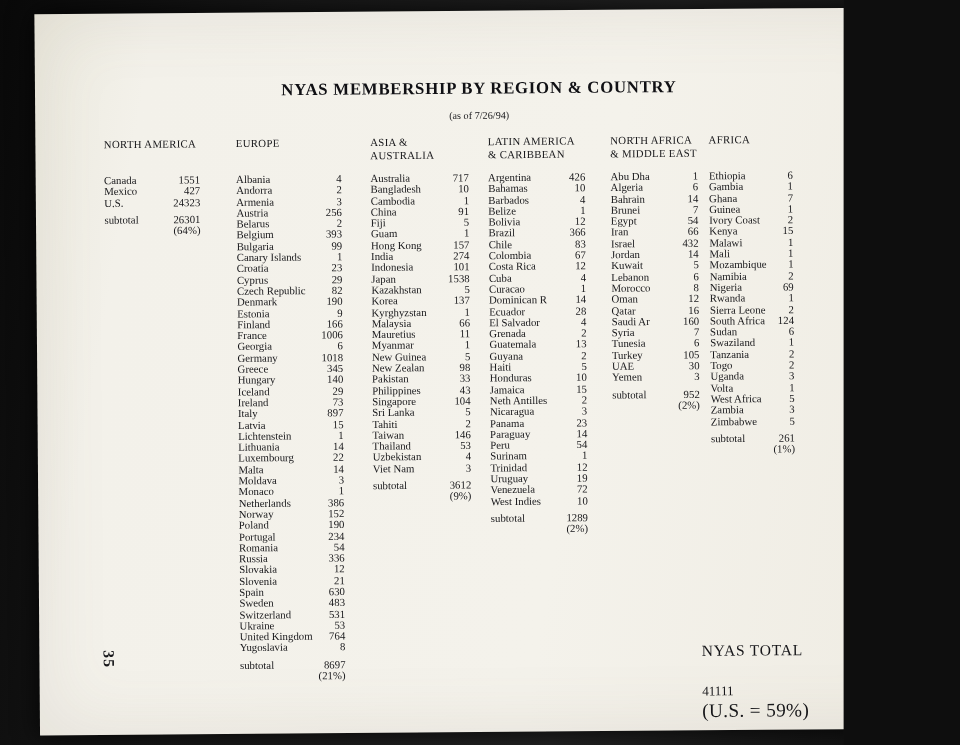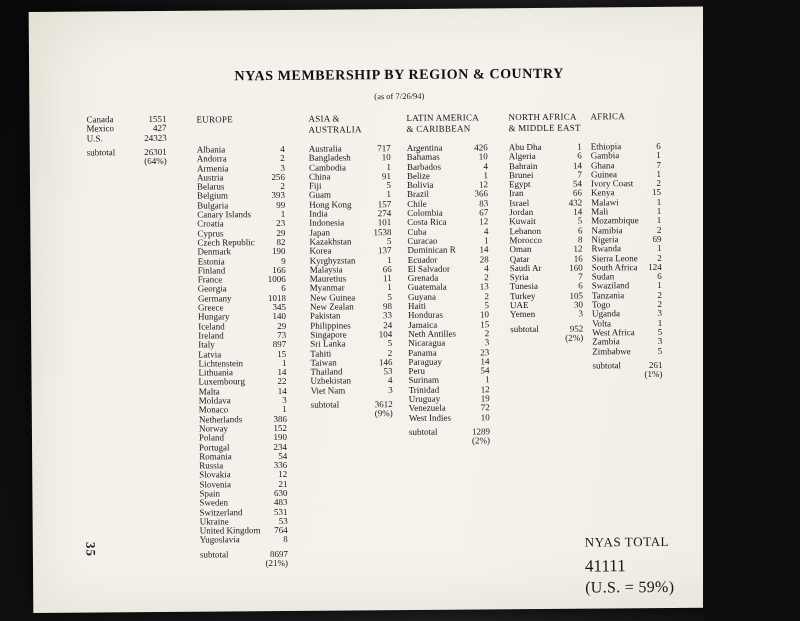--- a/index.html
+++ b/index.html
@@ -35,35 +35,38 @@
   .row{display:flex;justify-content:space-between;}
   .cname{white-space:nowrap;}
   .cval{white-space:nowrap;}
   .subtotal{margin-top:5px;}
   .page-number{
     position:absolute;left:50px;top:530px;font-size:13px;font-weight:bold;
     transform:rotate(90deg);transform-origin:center;letter-spacing:1px;
   }
   .total-block{position:absolute;left:552px;top:527px;width:112px;}
   .total-label{font-size:13px;letter-spacing:.6px;}
-  .total-value{font-size:17px;padding-right:6px;margin-top:6px;}
+  .total-value{font-size:11px;padding-right:6px;margin-top:20px;}
   .total-note{font-size:16px;margin-top:2px;letter-spacing:.3px;}
   .speck{position:absolute;left:706px;top:584px;width:3px;height:3px;background:#2a2a2a;border-radius:50%;}
 </style>
 </head>
 <body>
 
 <div class="scan">
   <div class="paper">
     <div class="page-number">35</div>
     <h1 class="title">NYAS MEMBERSHIP BY REGION &amp; COUNTRY</h1>
     <div class="subtitle">(as of 7/26/94)</div>
 
     <div class="columns">
         <div class="col">
+          <div class="col-header">
+            <div>NORTH AMERICA</div>
+          </div>
           <div>
             <div class="row">
               <span class="cname">Canada</span>
               <span class="cval">1551</span>
             </div>
             <div class="row">
               <span class="cname">Mexico</span>
               <span class="cval">427</span>
             </div>
             <div class="row">
@@ -347,21 +350,21 @@
             <div class="row">
               <span class="cname">New Zealan</span>
               <span class="cval">98</span>
             </div>
             <div class="row">
               <span class="cname">Pakistan</span>
               <span class="cval">33</span>
             </div>
             <div class="row">
               <span class="cname">Philippines</span>
-              <span class="cval">24</span>
+              <span class="cval">43</span>
             </div>
             <div class="row">
               <span class="cname">Singapore</span>
               <span class="cval">104</span>
             </div>
             <div class="row">
               <span class="cname">Sri Lanka</span>
               <span class="cval">5</span>
             </div>
             <div class="row">

